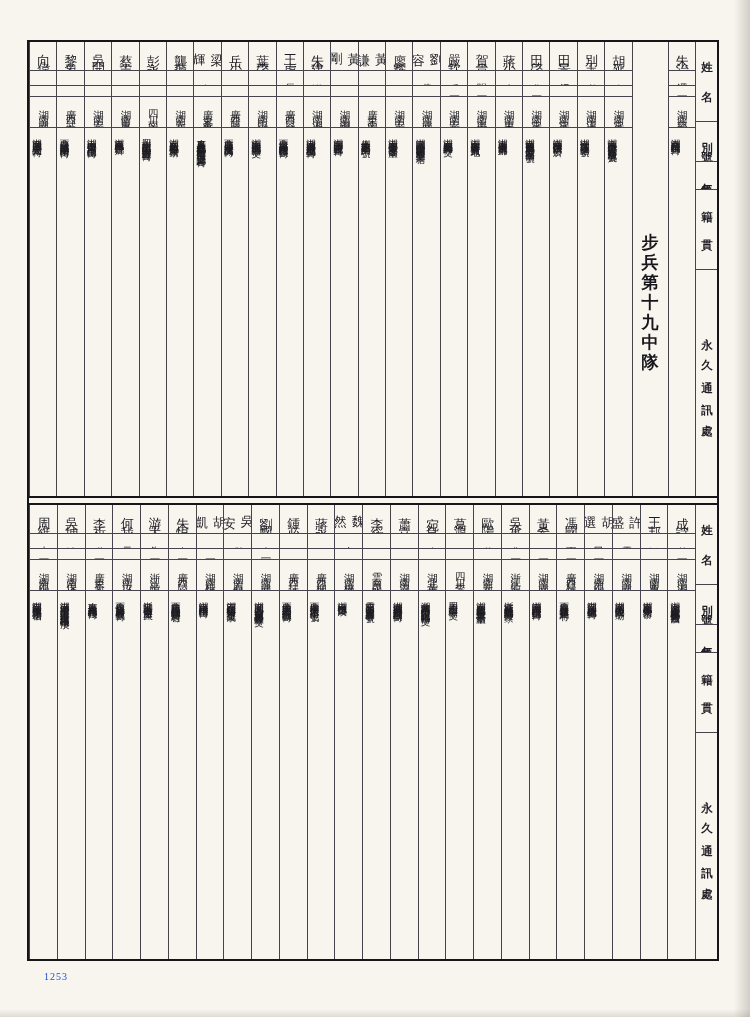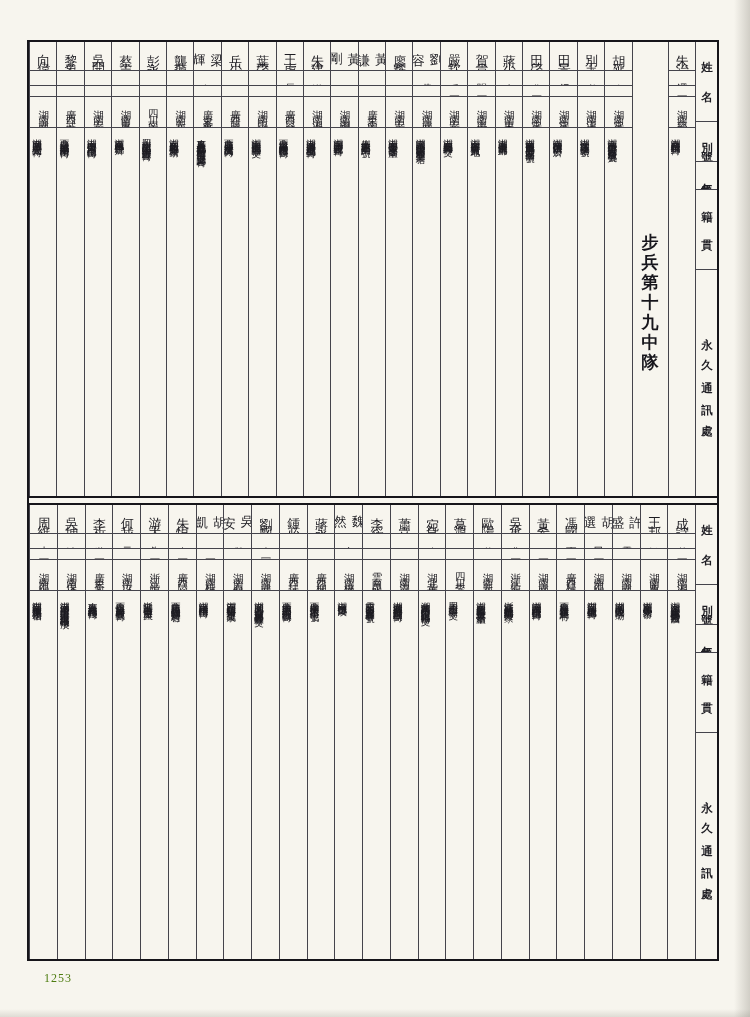--- a/index.html
+++ b/index.html
@@ -81,21 +81,21 @@
   .head-col .c-addr     { display: flex; align-items: center; justify-content: center; padding: 0; }
   .head-col .c-addr .v  { letter-spacing: 22px; line-height: normal; }
 
   .title-text {
     writing-mode: vertical-rl; text-orientation: upright;
     font-size: 17px; font-weight: 700; letter-spacing: 20px; color: #17161c;
   }
 
   .page-num {
     position: absolute; left: 44px; top: 971px;
-    font-size: 12px; color: #4d7c0f; letter-spacing: 1px;
+    font-size: 10px; color: #1d4ed8; letter-spacing: 1px;
   }
 </style>
 </head>
 <body>
 
 <div class="page">
 
   <div class="frame">
 
     <div class="band" id="band-top">

